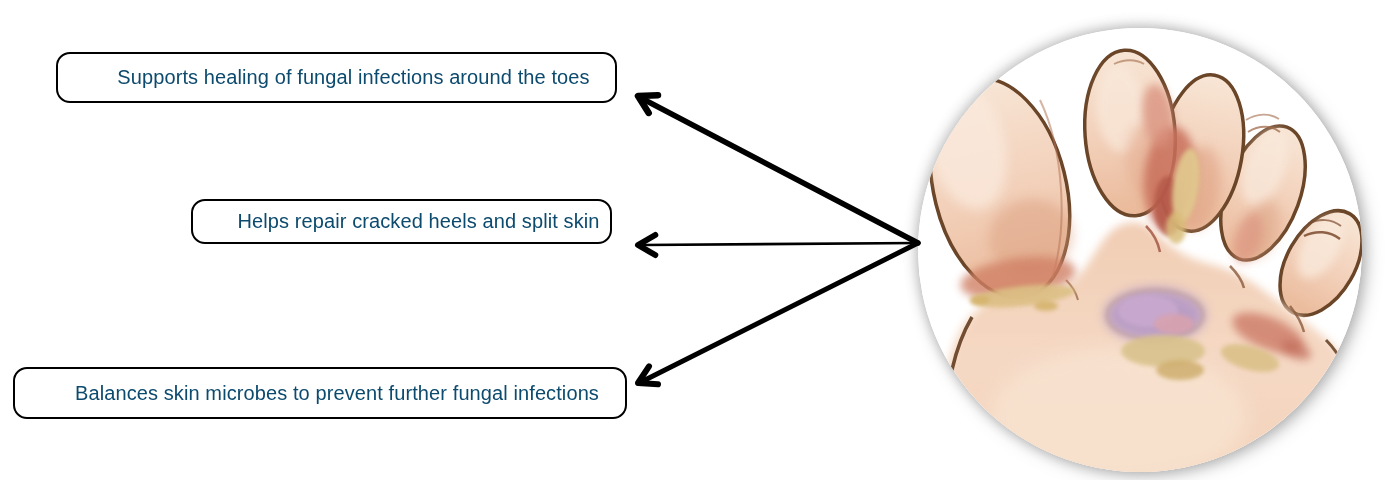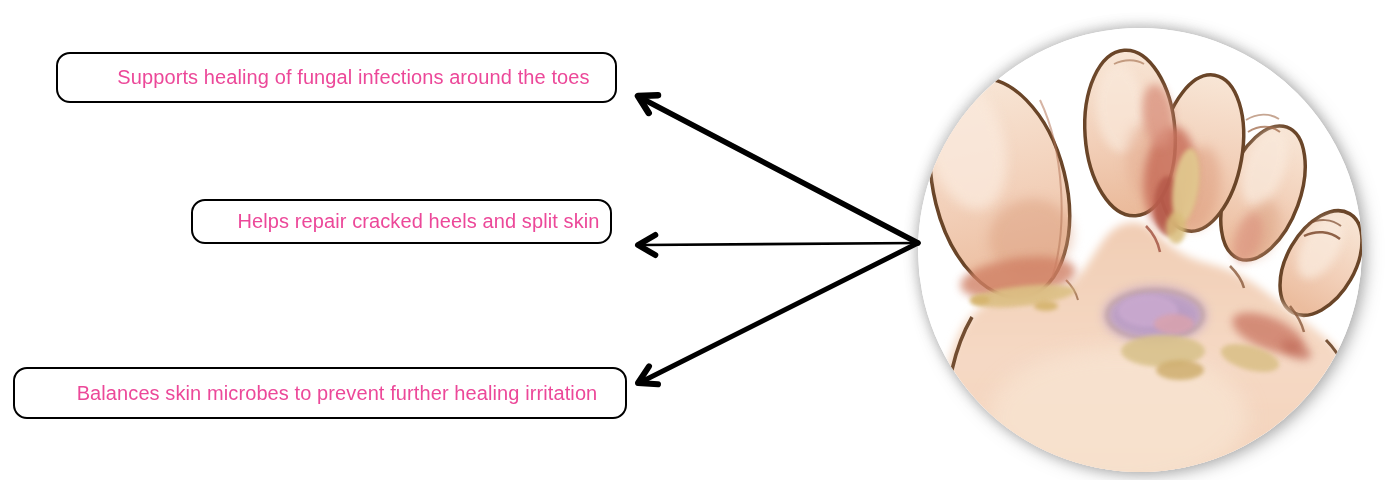--- a/index.html
+++ b/index.html
@@ -12,21 +12,21 @@
   }
   .benefit-box{
     position:absolute;
     box-sizing:border-box;
     background:#ffffff;
     border:2.5px solid #000000;
     border-radius:14px;
     display:flex;align-items:center;justify-content:center;
     white-space:nowrap;
     font-size:20px;
-    color:#ec4899;
+    color:#0c4a6e;
     letter-spacing:.1px;
     padding-left:34px;
   }
   .benefit-box .box-label{display:block;}
   #box-1{left:56px;top:52px;width:561px;height:51px;}
   #box-2{left:191px;top:199px;width:421px;height:45px;}
   #box-3{left:13px;top:367px;width:614px;height:52px;}
   .arrow-layer{
     position:absolute;left:0;top:0;width:1400px;height:480px;
     pointer-events:none;
@@ -48,21 +48,21 @@
 
 <div class="canvas">
 
   <div class="benefit-box" id="box-1">
     <span class="box-label">Supports healing of fungal infections around the toes</span>
   </div>
   <div class="benefit-box" id="box-2">
     <span class="box-label">Helps repair cracked heels and split skin</span>
   </div>
   <div class="benefit-box" id="box-3">
-    <span class="box-label">Balances skin microbes to prevent further healing irritation</span>
+    <span class="box-label">Balances skin microbes to prevent further fungal infections</span>
   </div>
 
   <div class="photo-circle">
     <svg viewBox="0 0 444 444" aria-hidden="true">
       <defs>
         <linearGradient id="toeSkin" x1="0" y1="0" x2="0" y2="1">
           <stop offset="0" stop-color="#f8e6d6"></stop>
           <stop offset="0.55" stop-color="#f2cfb8"></stop>
           <stop offset="1" stop-color="#eab999"></stop>
         </linearGradient>

